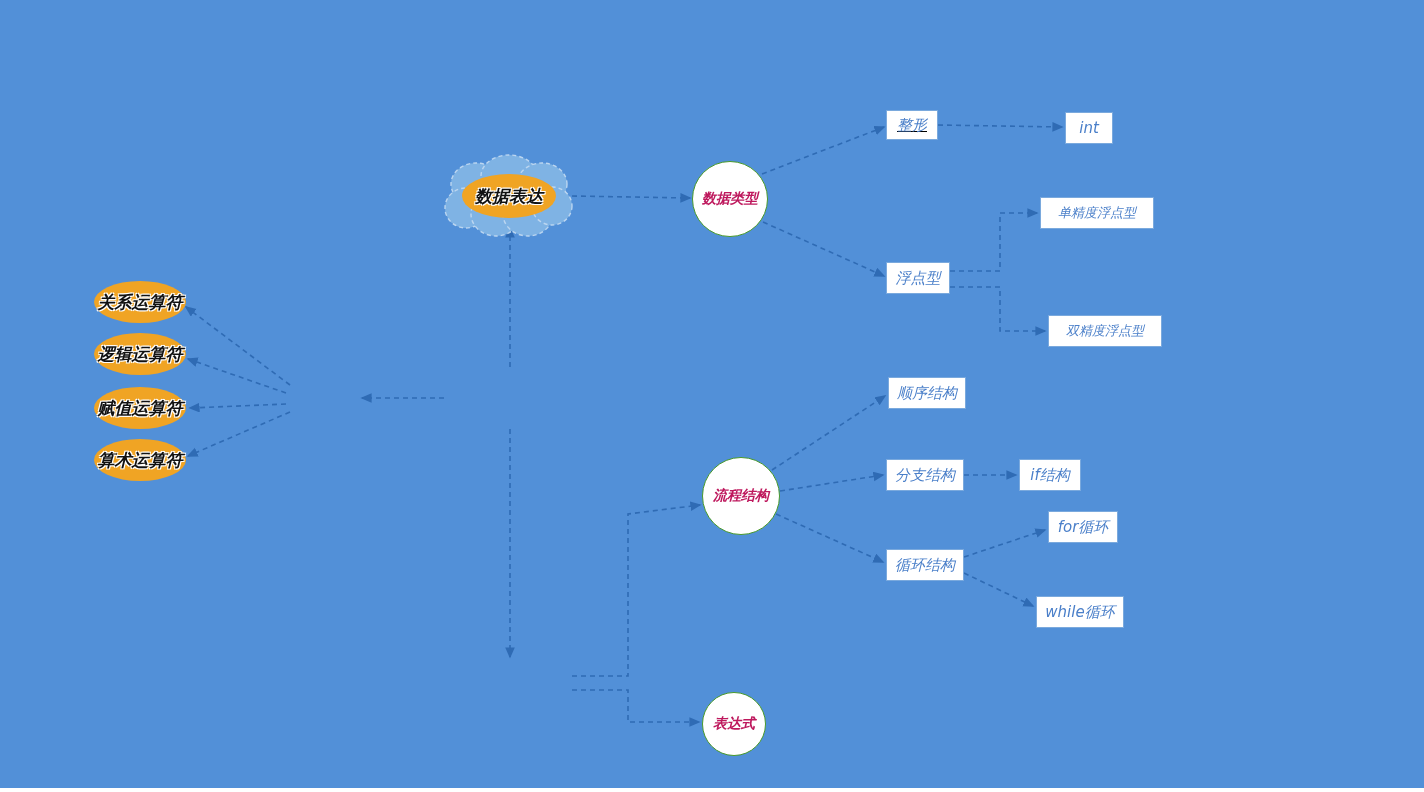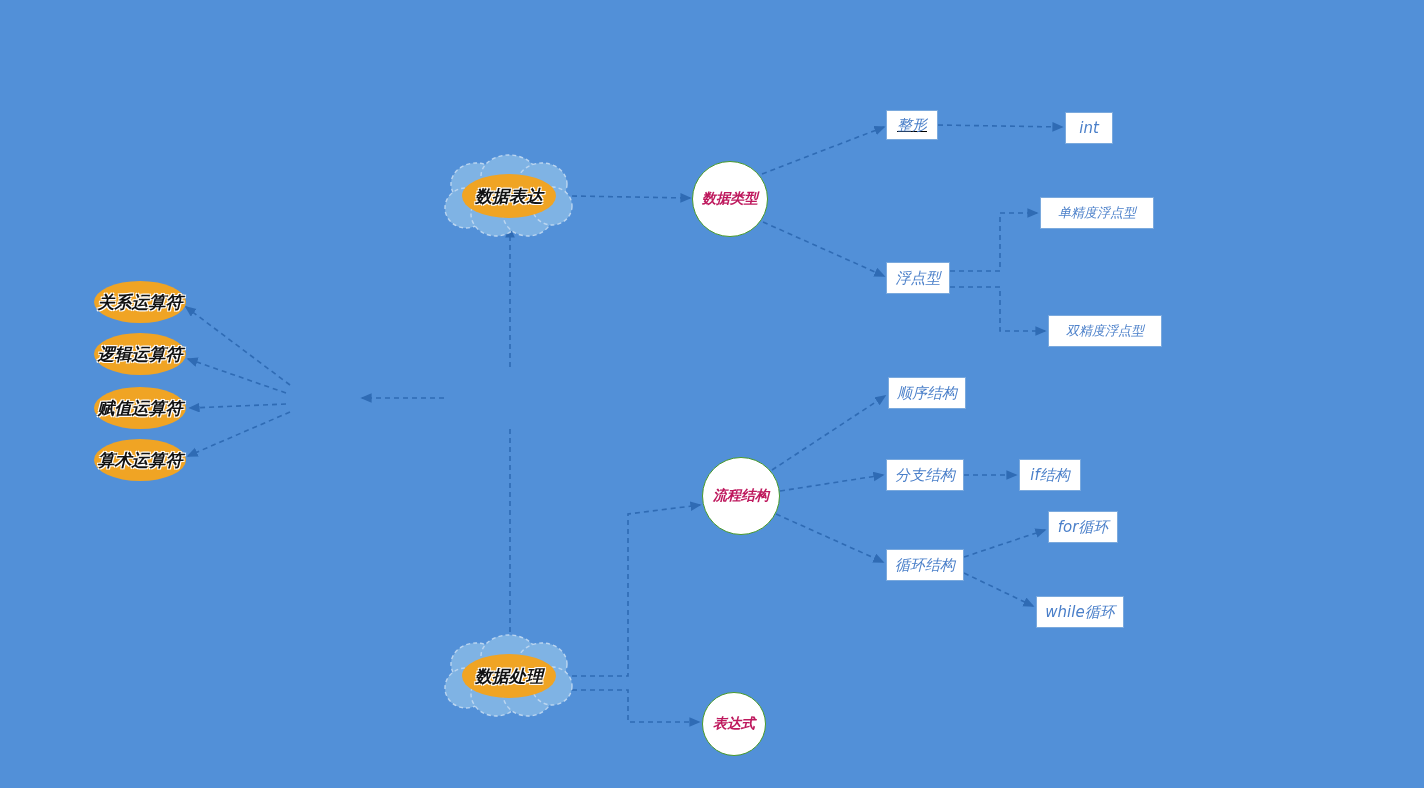--- a/index.html
+++ b/index.html
@@ -189,36 +189,20 @@
         <ellipse cx="52" cy="62" rx="25" ry="22"></ellipse>
         <ellipse cx="84" cy="62" rx="25" ry="22"></ellipse>
         <ellipse cx="108" cy="54" rx="20" ry="19"></ellipse>
       </g>
     </svg>
     <div class="inner oval-orange" style="left:18px; top:22px; width:94px; height:44px;">
       <span class="lbl">数据表达</span>
     </div>
   </div>
 
-  <div class="cloud-wrap" style="left:444px; top:632px; width:130px; height:88px;">
-    <svg class="cloudbg" viewBox="0 0 130 88">
-      <g fill="#7fb3e4" stroke="#bcd6f0" stroke-width="1.4" stroke-dasharray="4,3">
-        <ellipse cx="32" cy="32" rx="25" ry="21"></ellipse>
-        <ellipse cx="65" cy="24" rx="28" ry="21"></ellipse>
-        <ellipse cx="98" cy="32" rx="25" ry="21"></ellipse>
-        <ellipse cx="22" cy="56" rx="21" ry="20"></ellipse>
-        <ellipse cx="52" cy="62" rx="25" ry="22"></ellipse>
-        <ellipse cx="84" cy="62" rx="25" ry="22"></ellipse>
-        <ellipse cx="108" cy="54" rx="20" ry="19"></ellipse>
-      </g>
-    </svg>
-    <div class="inner oval-orange" style="left:18px; top:22px; width:94px; height:44px;">
-      <span class="lbl">数据处理</span>
-    </div>
-  </div>
 
   <div class="node oval-orange" style="left:94px; top:281px; width:92px; height:42px;">
     <span class="lbl">关系运算符</span>
   </div>
   <div class="node oval-orange" style="left:94px; top:333px; width:92px; height:42px;">
     <span class="lbl">逻辑运算符</span>
   </div>
   <div class="node oval-orange" style="left:94px; top:387px; width:92px; height:42px;">
     <span class="lbl">赋值运算符</span>
   </div>

